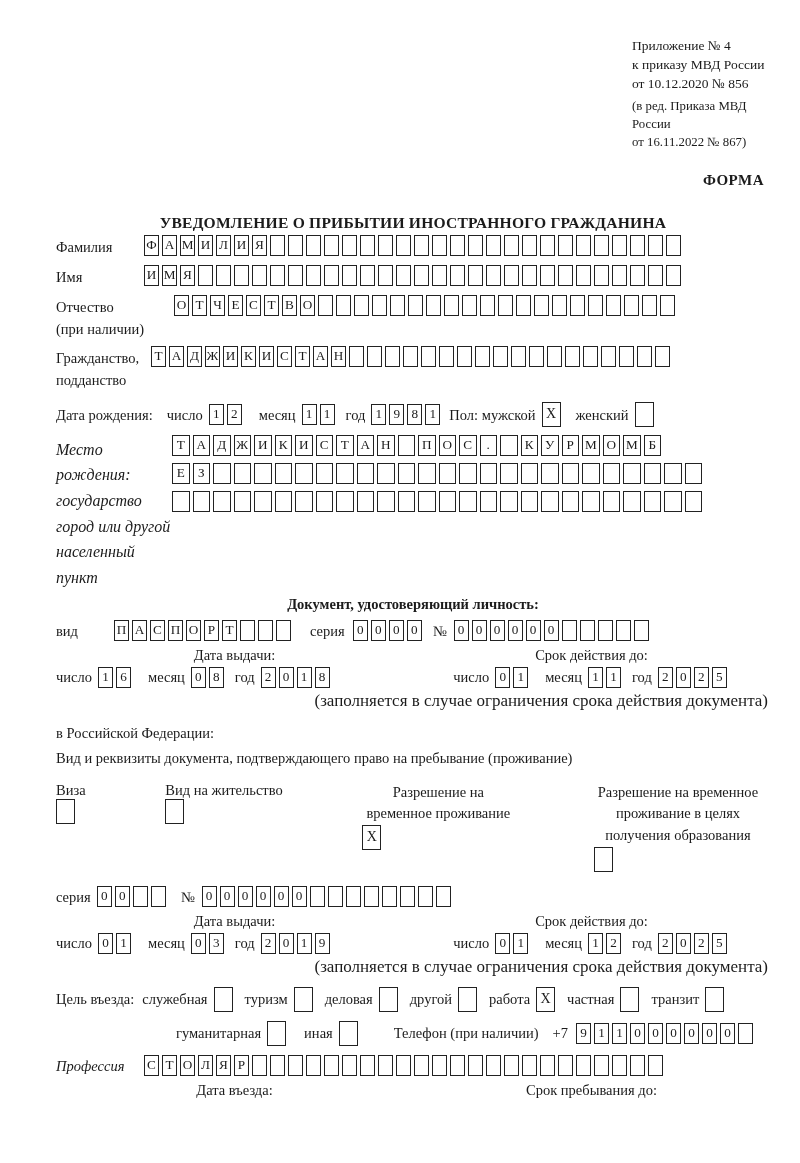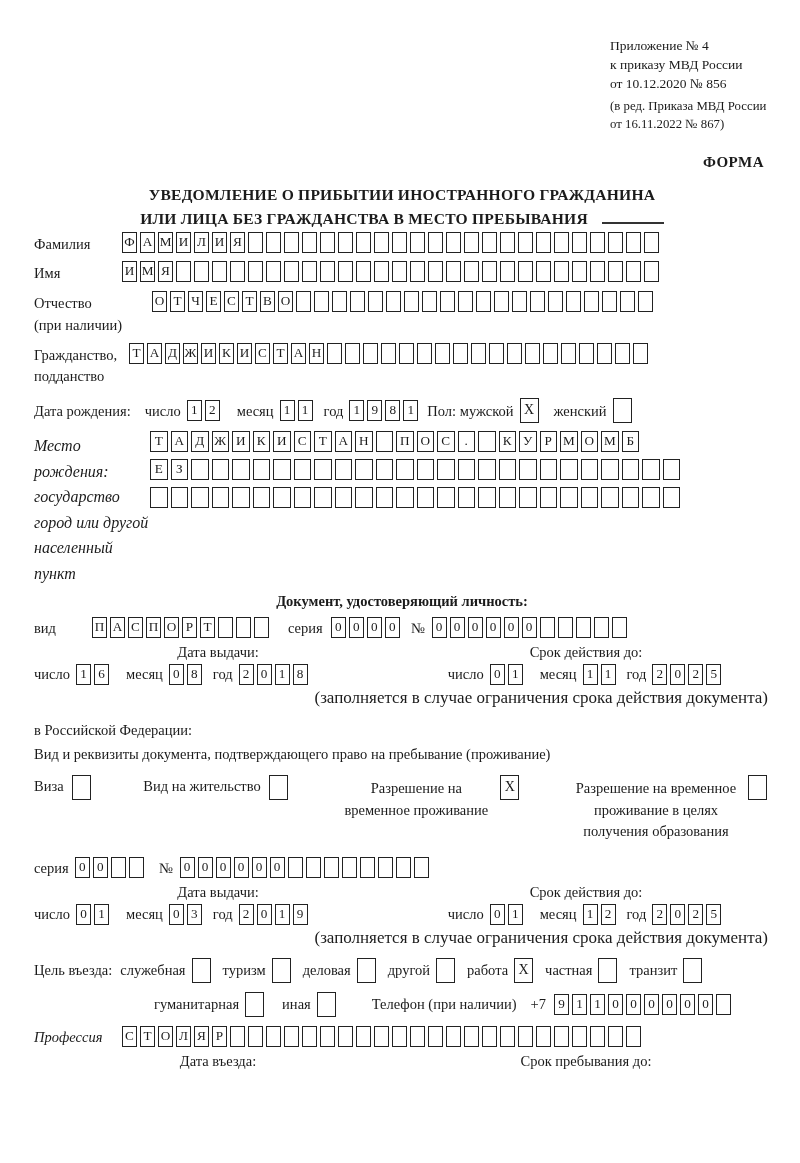--- a/index.html
+++ b/index.html
@@ -2,27 +2,27 @@
 <html><head>
 <meta charset="utf-8">
 <style>
   * { box-sizing: border-box; margin: 0; padding: 0; }
   html,body { background:#fff; }
   body {
     width: 800px; height: 1163px;
     font-family: "Liberation Serif", "DejaVu Serif", serif;
     color: #1b1b1b; overflow: hidden;
   }
-  .page { width:800px; height:1163px; padding: 36px 30px 10px 34px; position:relative; }
+  .page { width:800px; height:1163px; padding: 36px 30px 10px 56px; position:relative; }
 
   
   .annex { margin-left: 576px; font-size: 13.5px; line-height: 1.42; }
   .annex-note { margin-top: 5px; font-size: 12.8px; line-height: 1.4; }
   .forma { text-align: right; font-weight: bold; font-size: 15px; letter-spacing: .5px; margin: 20px 6px 12px 0; }
-  .title { text-align: center; font-weight: bold; font-size: 15.6px; line-height: 1.55; margin-top: 12px; letter-spacing: .2px; }
+  .title { text-align: center; font-weight: bold; font-size: 15.6px; line-height: 1.55; margin-top: 22px; letter-spacing: .2px; }
   .blank-line { display:inline-block; width: 62px; border-bottom: 2.4px solid #333; margin-left: 14px; height: 14px; }
   .sec1 { font-weight: bold; font-size: 14.7px; margin: 24px 0 20px 0; letter-spacing: .2px; }
 
   
   .frow { display:flex; align-items:flex-start; margin-bottom: 6px; font-size: 14.5px; }
   .lbl { flex:none; line-height: 1.5; padding-top: 2px; }
   .lw86 { width: 88px; } .lw115 { width: 118px; } .lw95 { width: 95px; }
   .boxes { white-space: nowrap; display:inline-block; }
   .cell {
     display:inline-block; width:15px; height:21px; border:1.6px solid #222;
@@ -40,21 +40,21 @@
   .center-bold { text-align:center; font-weight:bold; font-size:14.5px; margin: 6px 0 7px 0; font-family: Liberation Serif, serif; }
 
   .two-col { display:flex; margin-top: 4px; }
   .half { width: 50%; }
   .dtitle { text-align:center; font-size:14.5px; margin-bottom: 3px; }
   .dline { display:flex; align-items:center; font-size:14.5px; }
   .note-right { text-align:right; font-size:17px; margin: 3px 2px 10px 0; }
 
   .intro { font-size:14.5px; line-height:1.7; margin-top: 4px; }
   .opts { display:flex; justify-content:space-between; align-items:flex-start; margin: 8px 0 14px 0; font-size:14.5px; }
-  .opt { display:flex; align-items:flex-start; }
+  .opt { display:flex; align-items:flex-start;flex-direction:column; }
   .opt .olbl { padding-top:3px; margin-right:8px; }
   .wrap150 { width:152px; text-align:center; line-height:1.5; }
   .wrap165 { width:168px; text-align:center; line-height:1.5; }
 
   .pair { display:flex; align-items:center; margin-right: 9px; }
   .pair .plbl { margin-right:6px; }
   .purpose-line { display:flex; align-items:center; font-size:14.5px; margin-bottom:9px; }
   .indent120 { margin-left: 120px; }
 
   .side-by-side { display:flex; }
@@ -71,23 +71,20 @@
     <div class="annex-note">
       <div>(в ред. Приказа МВД России</div>
       <div>от 16.11.2022 № 867)</div>
     </div>
   </div>
 
   <div class="forma">ФОРМА</div>
 
   <div class="title">
     <div>УВЕДОМЛЕНИЕ О ПРИБЫТИИ ИНОСТРАННОГО ГРАЖДАНИНА</div>
-    <div>
-      <span>ИЛИ ЛИЦА БЕЗ ГРАЖДАНСТВА В МЕСТО ПРЕБЫВАНИЯ</span><span class="blank-line"></span>
-    </div>
   </div>
 
 
   <div class="frow">
     <div class="lbl lw86">Фамилия</div>
     <div class="boxes"><span class="cell">Ф</span><span class="cell">А</span><span class="cell">М</span><span class="cell">И</span><span class="cell">Л</span><span class="cell">И</span><span class="cell">Я</span><span class="cell"></span><span class="cell"></span><span class="cell"></span><span class="cell"></span><span class="cell"></span><span class="cell"></span><span class="cell"></span><span class="cell"></span><span class="cell"></span><span class="cell"></span><span class="cell"></span><span class="cell"></span><span class="cell"></span><span class="cell"></span><span class="cell"></span><span class="cell"></span><span class="cell"></span><span class="cell"></span><span class="cell"></span><span class="cell"></span><span class="cell"></span><span class="cell"></span><span class="cell"></span></div>
   </div>
 
   <div class="frow">
     <div class="lbl lw86">Имя</div>

